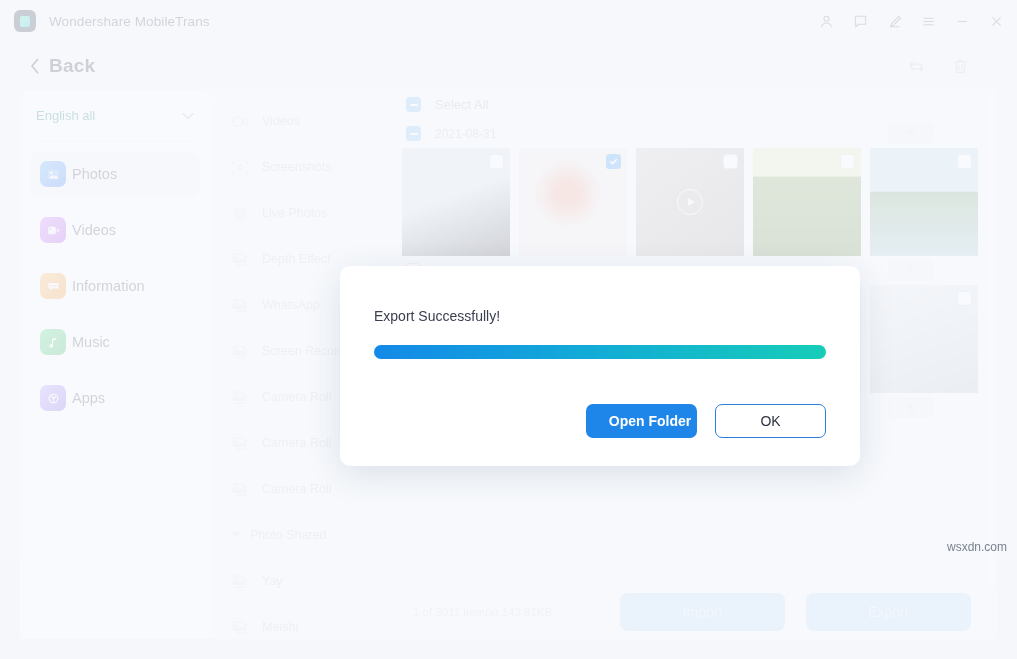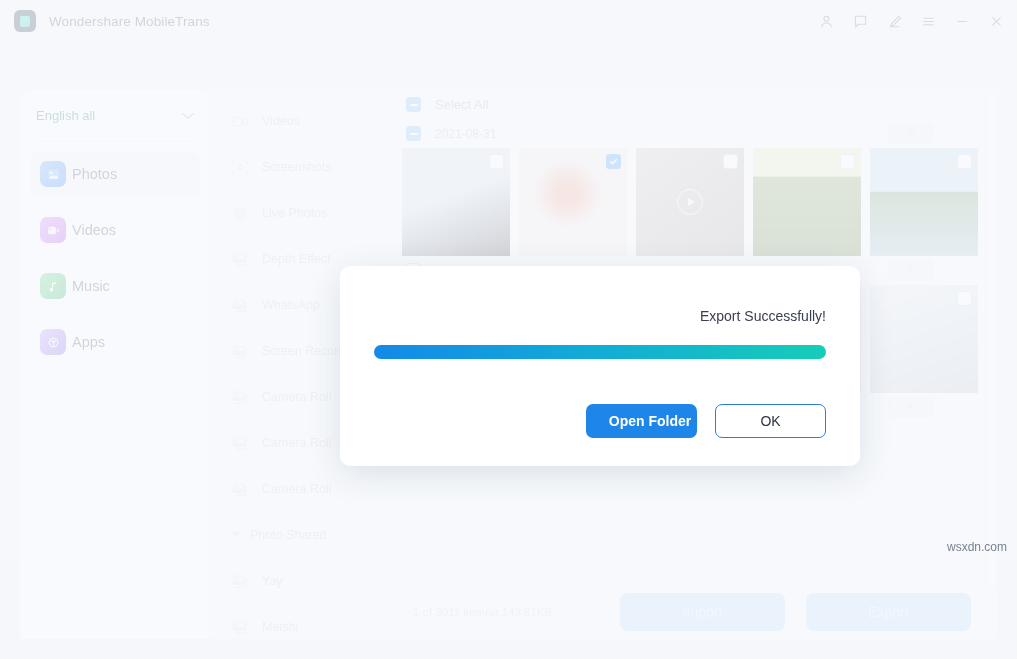--- a/index.html
+++ b/index.html
@@ -167,21 +167,20 @@
     position:absolute; left:0; top:0; width:1017px; height:659px;
     background:rgba(248,249,252,.80);
   }
 
   
   .modal {
     position:absolute; left:340px; top:266px; width:520px; height:200px;
     background:#fff; border-radius:10px;
     box-shadow:0 8px 34px rgba(40,60,100,.13);
     padding:0 34px;
-    text-align:right;
   }
   .modal-title { padding-top:42px; font-size:14px; color:#3b4050; }
   .progress {
     margin-top:21px; height:14px; border-radius:7px;
     background:linear-gradient(90deg,#1489e8 0%,#12a9d8 45%,#16cdb8 100%);
   }
   .modal-btns {
     position:absolute; right:34px; bottom:28px;
     display:flex; gap:18px; align-items:center;
   }
@@ -241,20 +240,46 @@
         </svg>
       </div>
       <div class="win-btn">
         <svg width="15" height="15" viewBox="0 0 16 16" stroke="#5c6372" stroke-width="1.1">
           <path d="M3.6 3.6l8.8 8.8M12.4 3.6l-8.8 8.8"></path>
         </svg>
       </div>
     </div>
   </div>
 
+  <div class="backbar">
+    <div class="back">
+      <svg class="back-chev" viewBox="0 0 10 16" fill="none" stroke="#2b3142" stroke-width="1.8" stroke-linecap="round" stroke-linejoin="round">
+        <path d="M7.5 1.5 2 8l5.5 6.5"></path>
+      </svg>
+      <span class="back-label">Back</span>
+    </div>
+    <div class="bar-tools">
+      <div class="tool-ic">
+        <svg width="19" height="19" viewBox="0 0 20 20" fill="none" stroke="#b9bec8" stroke-width="1.2" stroke-linecap="round" stroke-linejoin="round">
+          <path d="M4 7.5h9.5a2.5 2.5 0 0 1 2.5 2.5v1.5"></path>
+            <path d="M6 5.3 3.8 7.5 6 9.7"></path>
+          <path d="M16 12.5H6.5A2.5 2.5 0 0 1 4 10V8.5"></path>
+            <path d="M14 14.7l2.2-2.2L14 10.3"></path>
+        </svg>
+      </div>
+      <div class="tool-ic">
+        <svg width="19" height="19" viewBox="0 0 20 20" fill="none" stroke="#b9bec8" stroke-width="1.2" stroke-linecap="round" stroke-linejoin="round">
+          <path d="M3.5 5.3h13"></path>
+            <path d="M8 5.3V3.6h4v1.7"></path>
+          <path d="M5.2 5.3l.8 11h8l.8-11"></path>
+            <path d="M8.3 8v5.6M11.7 8v5.6"></path>
+        </svg>
+      </div>
+    </div>
+  </div>
 
   <div class="sidebar">
     <div class="lang-row">
       <span class="lang-label">English all</span>
       <svg class="chev-dn" viewBox="0 0 12 8" fill="none" stroke="#9aa1ad" stroke-width="1.3" stroke-linecap="round" stroke-linejoin="round">
           <path d="M1 1.6 6 6.4l5-4.8"></path>
         </svg>
     </div>
     <div class="nav">
 
@@ -273,20 +298,31 @@
         <span class="nav-ico" style="background:linear-gradient(135deg,#cb6ff8,#9a36e0)">
           <svg width="15" height="15" viewBox="0 0 16 16" fill="none">
             <rect x="2.4" y="4" width="8" height="8" rx="1.6" fill="#fff" opacity=".92"></rect>
             <path d="M11 7.2l3-1.8v5.2l-3-1.8z" fill="#fff" opacity=".6"></path>
             <circle cx="4.6" cy="6.2" r=".9" fill="#b45bec"></circle>
           </svg>
         </span>
         <span class="nav-text">Videos</span>
       </div>
 
+      <div class="nav-item">
+        <span class="nav-ico" style="background:linear-gradient(135deg,#ffb547,#f0861e)">
+          <svg width="15" height="15" viewBox="0 0 16 16">
+            <path d="M2.6 4.2h10.8v6H7.2L4.3 12.4V10.2H2.6z" fill="#fff" opacity=".95"></path>
+            <circle cx="5.6" cy="7.2" r=".75" fill="#f2912a"></circle>
+            <circle cx="8" cy="7.2" r=".75" fill="#f2912a"></circle>
+            <circle cx="10.4" cy="7.2" r=".75" fill="#f2912a"></circle>
+          </svg>
+        </span>
+        <span class="nav-text">Information</span>
+      </div>
 
       <div class="nav-item">
         <span class="nav-ico" style="background:linear-gradient(135deg,#45d473,#14a94c)">
           <svg width="15" height="15" viewBox="0 0 16 16" fill="#fff">
             <path d="M10.4 3.1 6.4 4.3v5.5a1.9 1.9 0 1 0 1.2 1.8V5.9l2.8-.9z"></path>
           </svg>
         </span>
         <span class="nav-text">Music</span>
       </div>
 

